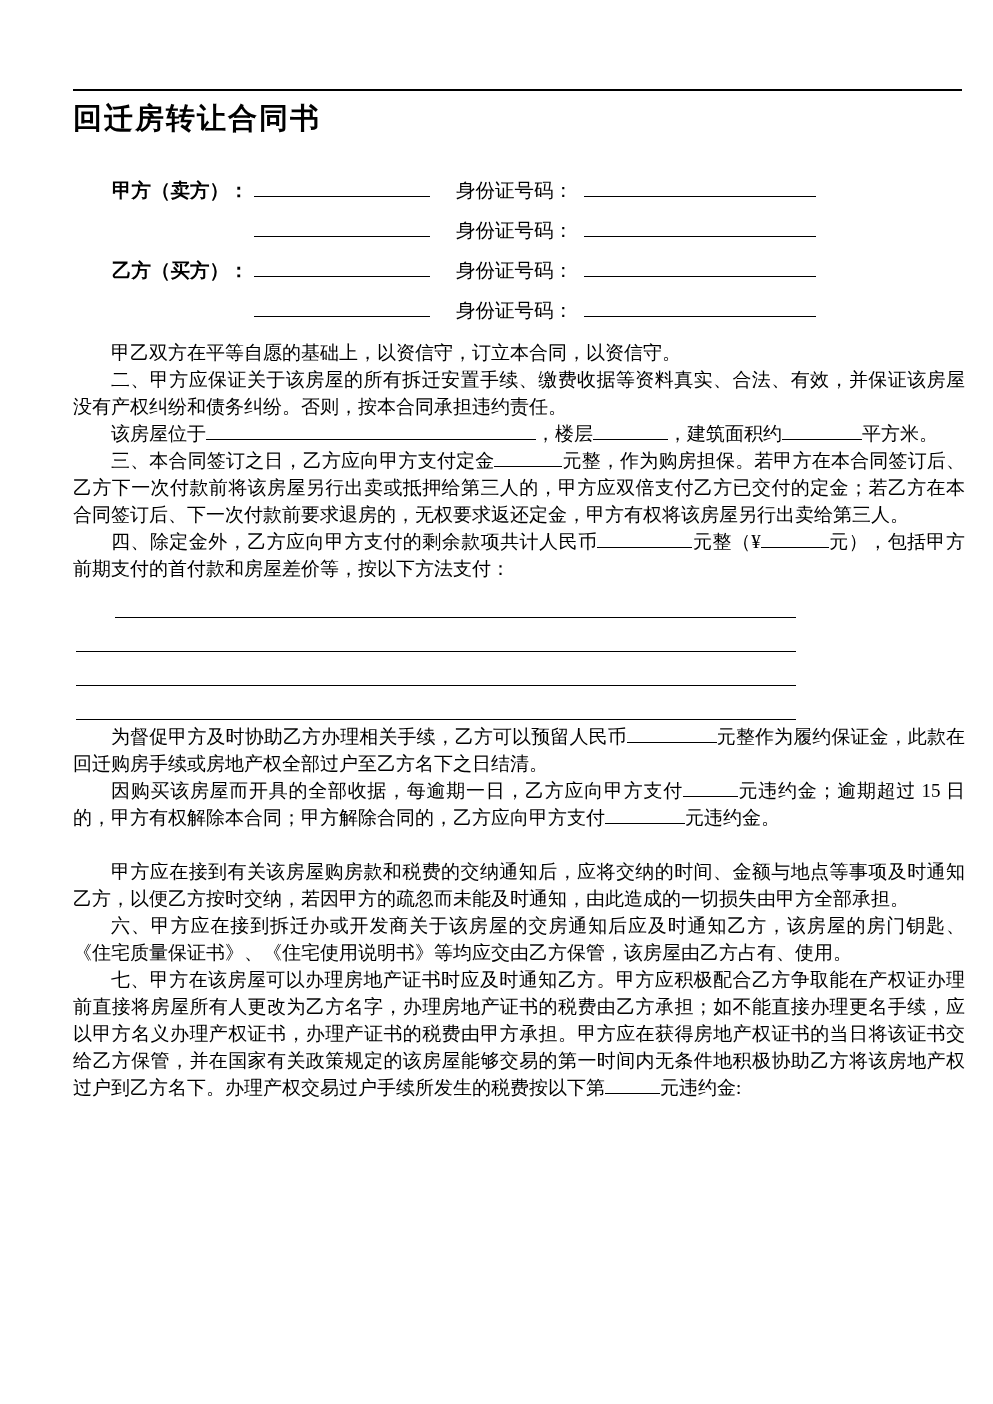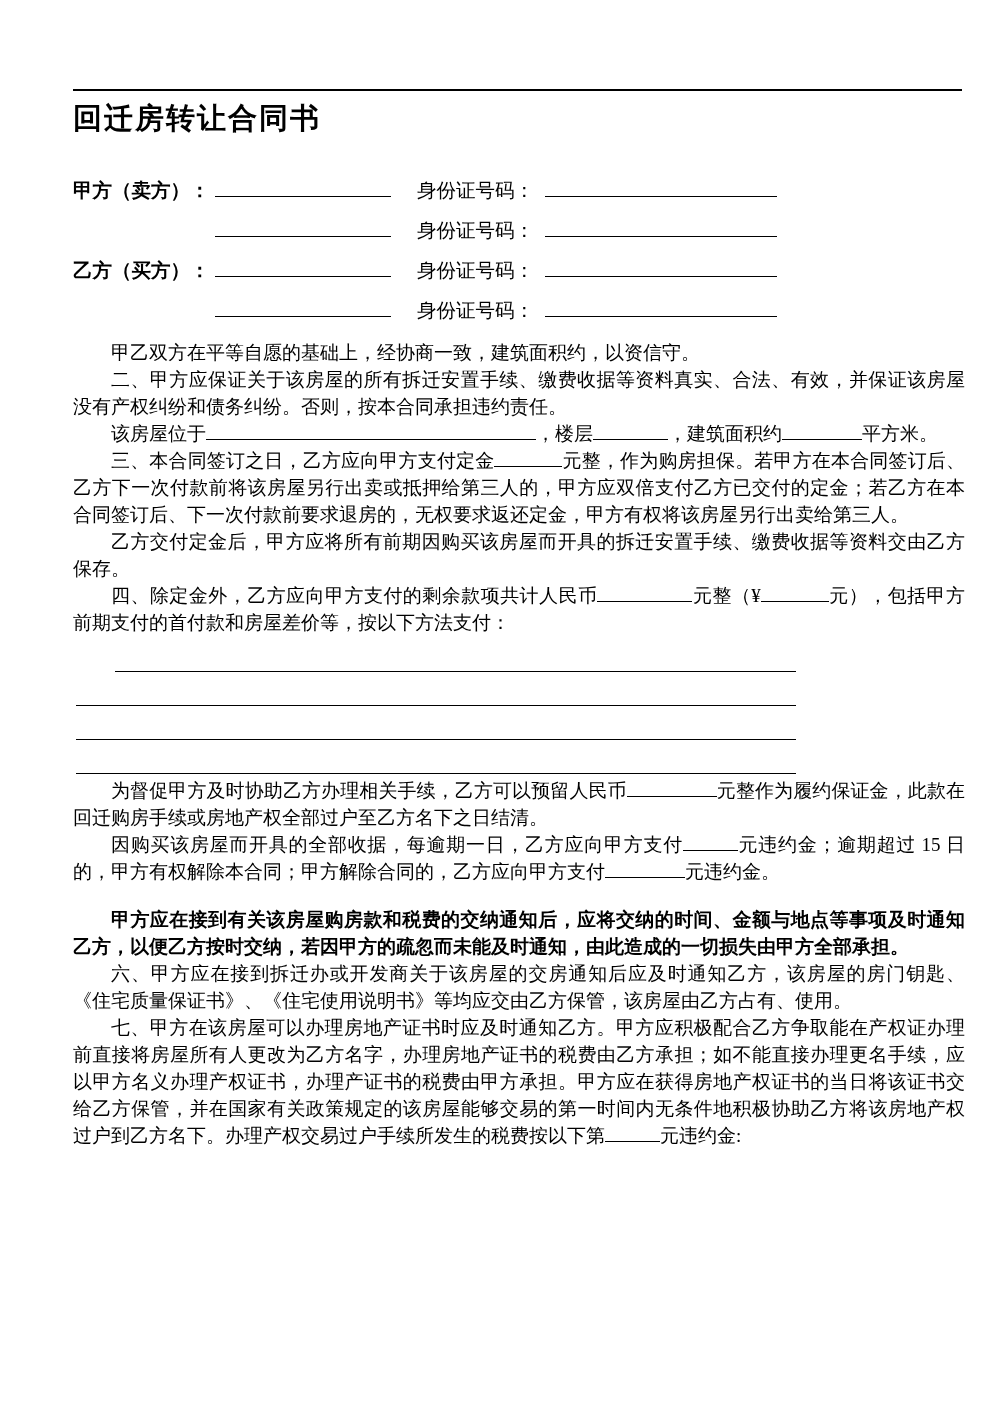--- a/index.html
+++ b/index.html
@@ -31,20 +31,21 @@
     margin: 6px 0 0 0;
     font-size: 29px;
     font-weight: bold;
     letter-spacing: 2px;
     line-height: 42px;
   }
   .party-rows {
     margin-top: 32px;
   }
   .party-row {
+    margin-left: 39px;
     height: 40px;
     line-height: 40px;
     font-size: 19.5px;
     white-space: nowrap;
   }
   .party-label {
     display: inline-block;
     width: 142px;
     font-weight: bold;
     vertical-align: baseline;
@@ -69,21 +70,21 @@
   .contract-body {
     margin-top: 8px;
     font-size: 19px;
     line-height: 27px;
     text-align: justify;
   }
   .para {
     margin: 0;
     text-indent: 38px;
   }
-  .para.gap { margin-top: 21px; font-weight: bold; }
+  .para.gap { margin-top: 27px; }
   .para .blank { height: 17px; }
   .fill-lines { margin-top: 2px; margin-bottom: 3px; }
   .fill-line {
     height: 33px;
     border-bottom: 1px solid #000;
   }
 </style>
 </head>
 <body>
 
@@ -102,25 +103,24 @@
     </div>
     <div class="party-row">
       <span class="party-label">乙方（买方）：</span><span class="blank name-blank"></span><span class="id-label">身份证号码：</span><span class="blank id-blank"></span>
     </div>
     <div class="party-row">
       <span class="party-label"></span><span class="blank name-blank"></span><span class="id-label">身份证号码：</span><span class="blank id-blank"></span>
     </div>
   </div>
 
   <div class="contract-body">
-      <p class="para"><span>甲乙双方在平等自愿的基础上，经协商一致，建筑面积约，以资信守。</span></p>
+      <p class="para"><span>甲乙双方在平等自愿的基础上，以资信守，订立本合同，以资信守。</span></p>
       <p class="para"><span>二、甲方应保证关于该房屋的所有拆迁安置手续、缴费收据等资料真实、合法、有效，并保证该房屋没有产权纠纷和债务纠纷。否则，按本合同承担违约责任。</span></p>
       <p class="para"><span>该房屋位于</span><span class="blank" style="width: 330px;"></span><span>，楼层</span><span class="blank" style="width: 75px;"></span><span>，建筑面积约</span><span class="blank" style="width: 80px;"></span><span>平方米。</span></p>
       <p class="para"><span>三、本合同签订之日，乙方应向甲方支付定金</span><span class="blank" style="width: 68px;"></span><span>元整，作为购房担保。若甲方在本合同签订后、乙方下一次付款前将该房屋另行出卖或抵押给第三人的，甲方应双倍支付乙方已交付的定金；若乙方在本合同签订后、下一次付款前要求退房的，无权要求返还定金，甲方有权将该房屋另行出卖给第三人。</span></p>
-      <p class="para"><span>乙方交付定金后，甲方应将所有前期因购买该房屋而开具的拆迁安置手续、缴费收据等资料交由乙方保存。</span></p>
       <p class="para"><span>四、除定金外，乙方应向甲方支付的剩余款项共计人民币</span><span class="blank" style="width: 95px;"></span><span>元整（¥</span><span class="blank" style="width: 68px;"></span><span>元），包括甲方前期支付的首付款和房屋差价等，按以下方法支付：</span></p>
       <div class="fill-lines">
         <div class="fill-line" style="margin-left: 42px; width: 681px;"></div>
         <div class="fill-line" style="margin-left: 3px; width: 720px;"></div>
         <div class="fill-line" style="margin-left: 3px; width: 720px;"></div>
         <div class="fill-line" style="margin-left: 3px; width: 720px;"></div>
       </div>
       <p class="para"><span>为督促甲方及时协助乙方办理相关手续，乙方可以预留人民币</span><span class="blank" style="width: 90px;"></span><span>元整作为履约保证金，此款在回迁购房手续或房地产权全部过户至乙方名下之日结清。</span></p>
       <p class="para"><span>因购买该房屋而开具的全部收据，每逾期一日，乙方应向甲方支付</span><span class="blank" style="width: 55px;"></span><span>元违约金；逾期超过 15 日的，甲方有权解除本合同；甲方解除合同的，乙方应向甲方支付</span><span class="blank" style="width: 80px;"></span><span>元违约金。</span></p>
       <p class="para gap"><span>甲方应在接到有关该房屋购房款和税费的交纳通知后，应将交纳的时间、金额与地点等事项及时通知乙方，以便乙方按时交纳，若因甲方的疏忽而未能及时通知，由此造成的一切损失由甲方全部承担。</span></p>

